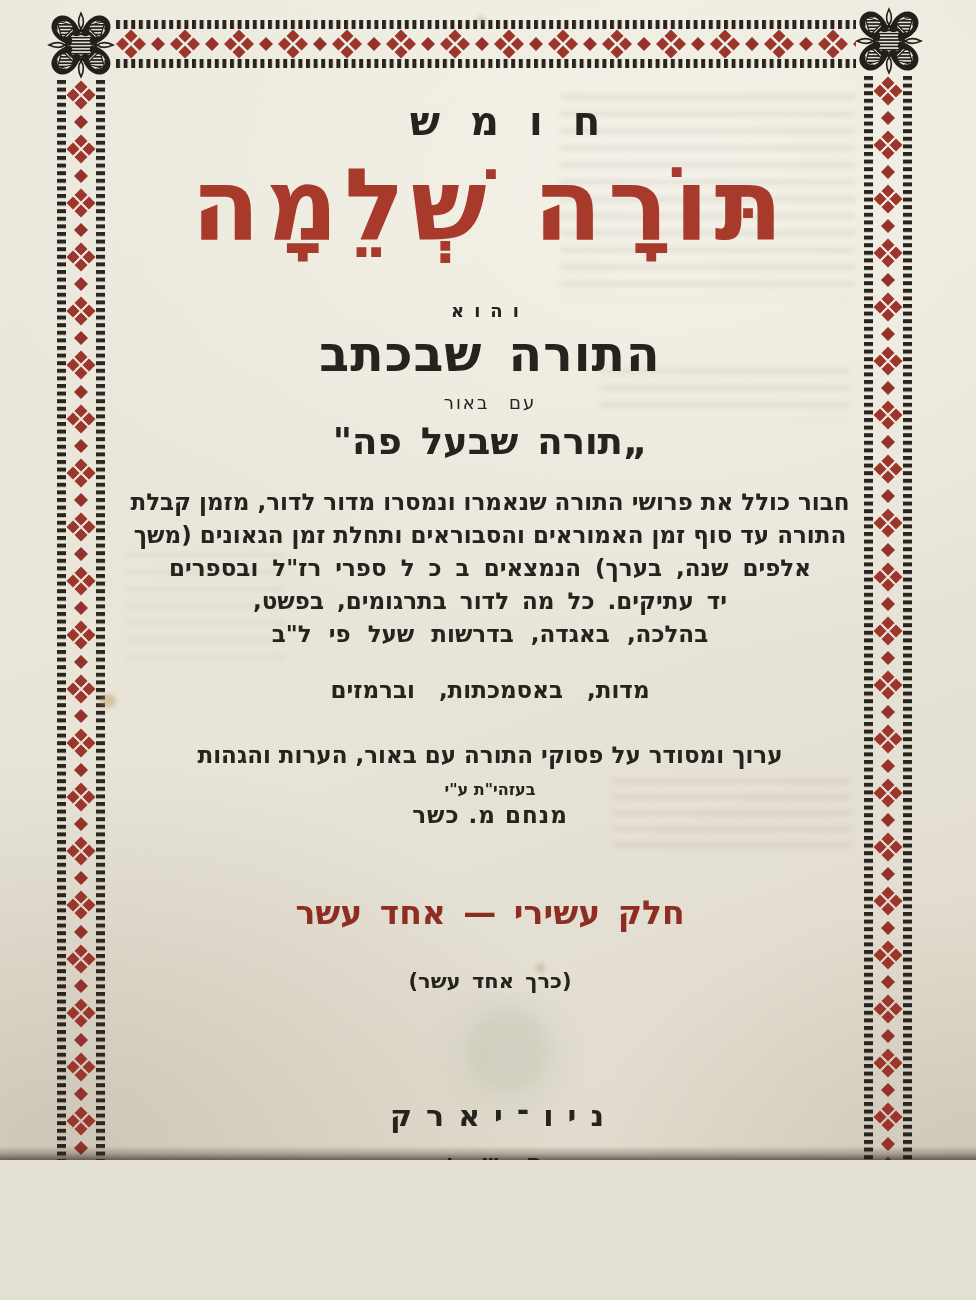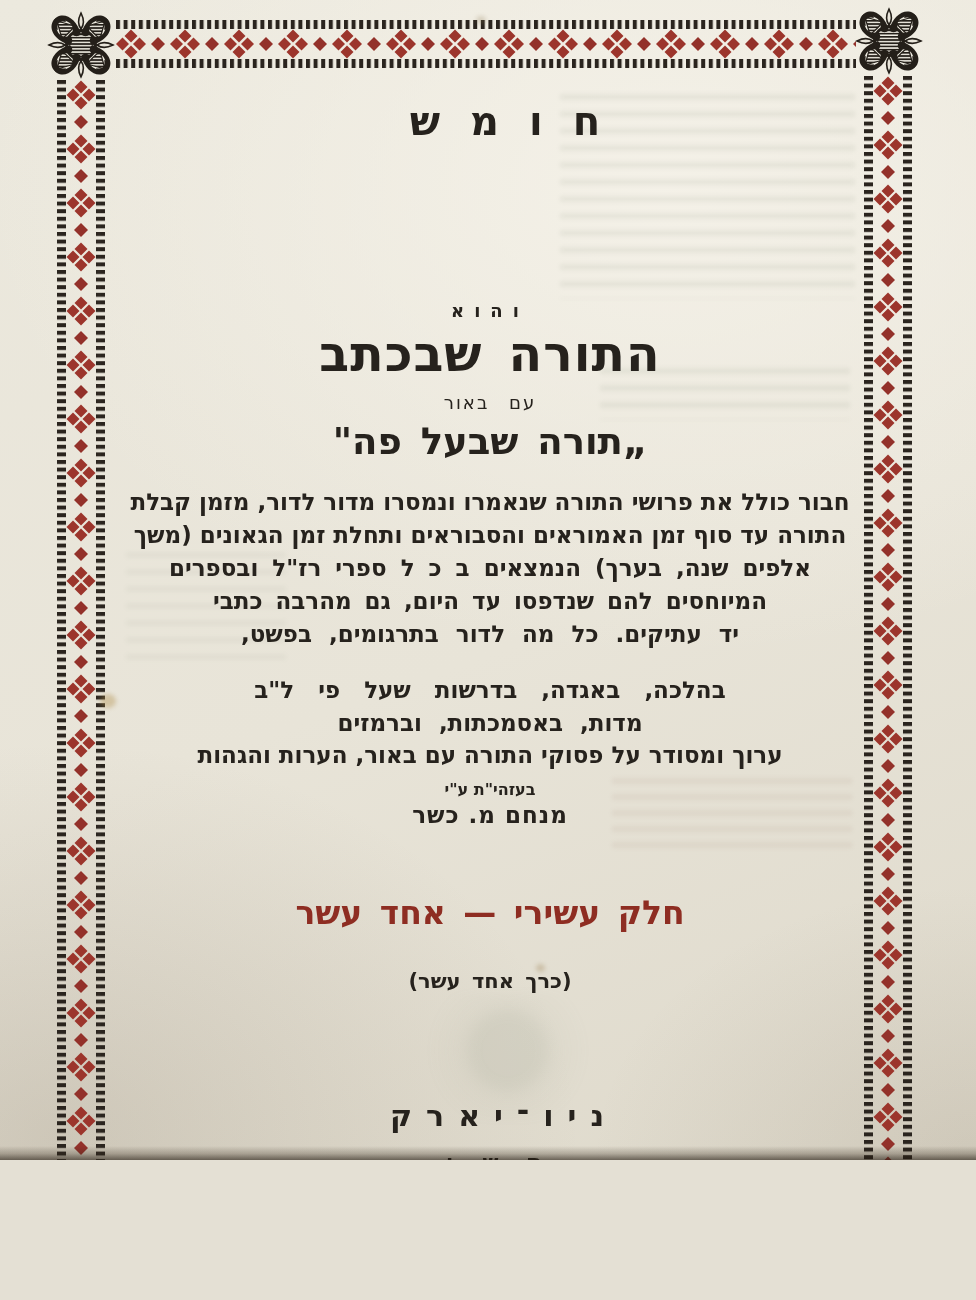--- a/index.html
+++ b/index.html
@@ -164,30 +164,30 @@
     </svg>
   <svg class="corner bl" viewBox="0 0 74 74">
       <use href="#rosette" xlink:href="#rosette"></use>
     </svg>
   <svg class="corner br" viewBox="0 0 74 74">
       <use href="#rosette" xlink:href="#rosette"></use>
     </svg>
 
   <div class="content" dir="rtl">
     <div class="series-word">חומש</div>
+    <div class="main-title">תּוֹרָה שְׁלֵמָה</div>
     <div class="connector">והוא</div>
     <div class="subtitle">התורה שבכתב</div>
     <div class="with-label">עם באור</div>
     <div class="commentary-title">„תורה שבעל פה"</div>
 
     <div class="description">
       <div class="desc-line">חבור כולל את פרושי התורה שנאמרו ונמסרו מדור לדור, מזמן קבלת</div>
       <div class="desc-line">התורה עד סוף זמן האמוראים והסבוראים ותחלת זמן הגאונים (משך</div>
       <div class="desc-line">אלפים שנה, בערך) הנמצאים ב כ ל ספרי רז"ל ובספרים</div>
-      <div class="desc-line">המיוחסים להם שנדפסו עד היום, גם מהרבה כתבי</div>
       <div class="desc-line">יד עתיקים. כל מה לדור בתרגומים, בפשט,</div>
       <div class="desc-line">בהלכה, באגדה, בדרשות שעל פי ל"ב</div>
       <div class="desc-line">מדות, באסמכתות, וברמזים</div>
     </div>
 
     <div class="arranged-line">ערוך ומסודר על פסוקי התורה עם באור, הערות והגהות</div>
     <div class="byline">בעזהי"ת ע"י</div>
     <div class="author">מנחם מ. כשר</div>
 
     <div class="part-heading">חלק עשירי — אחד עשר</div>

